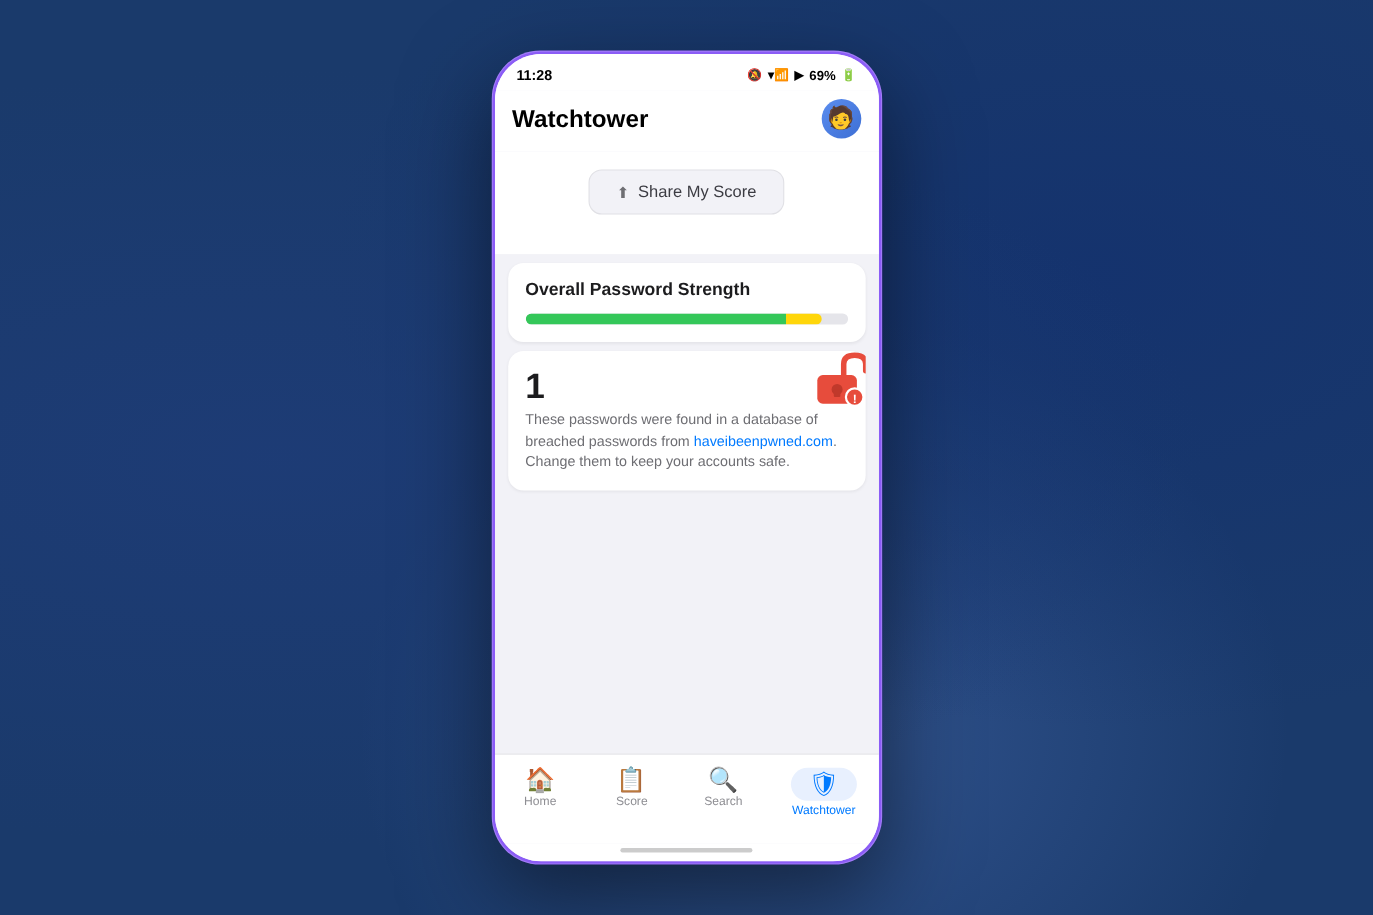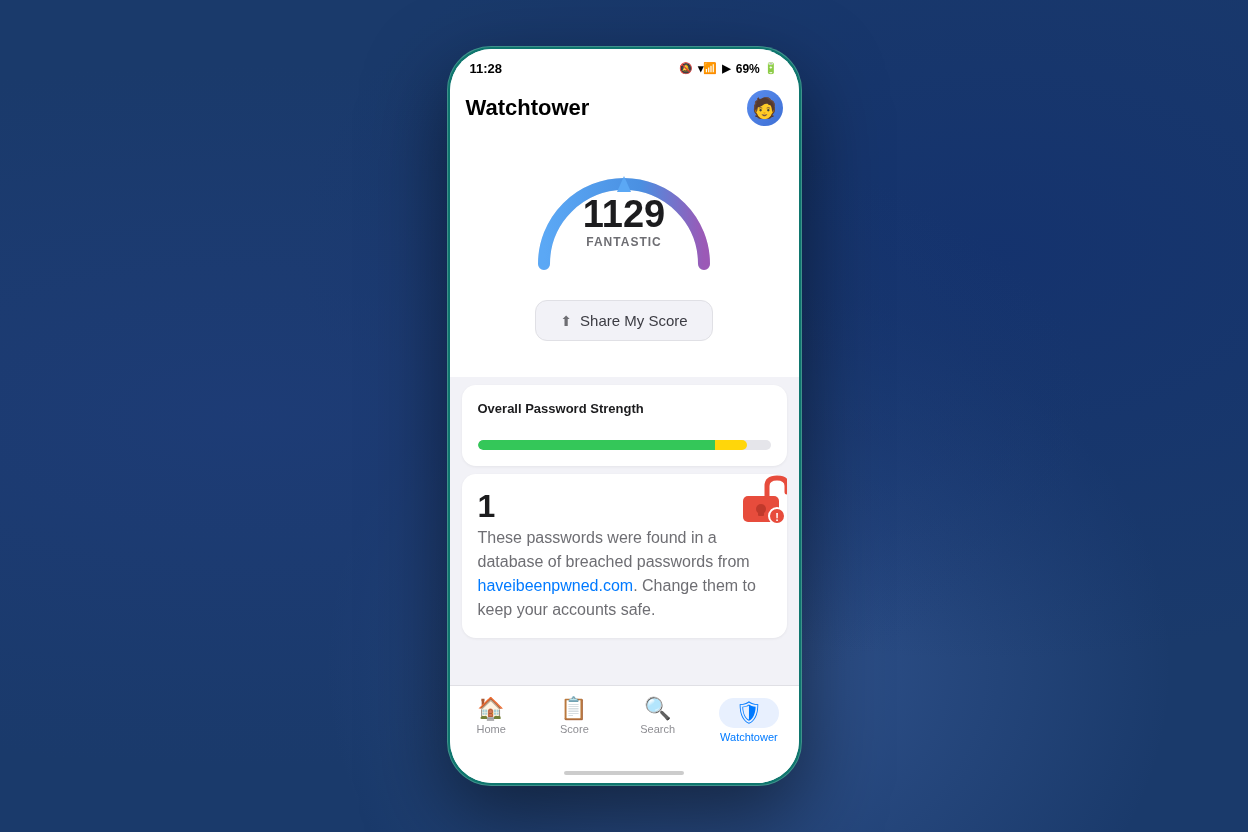--- a/index.html
+++ b/index.html
@@ -15,21 +15,21 @@
       display: flex;
       align-items: center;
       justify-content: center;
       font-family: -apple-system, BlinkMacSystemFont, 'Segoe UI', sans-serif;
       overflow: hidden;
     }
 
     .phone-shell {
       width: 355px;
       height: 740px;
-      background: #0f766e;
+      background: #8b5cf6;
       border-radius: 44px;
       padding: 3px;
       box-shadow:
         0 30px 80px rgba(0,0,0,0.5),
         inset 0 0 0 1px rgba(255,255,255,0.2);
       position: relative;
     }
 
     .phone-screen {
       width: 100%;
@@ -178,24 +178,24 @@
     
     .card {
       background: #fff;
       border-radius: 14px;
       margin: 8px 12px;
       padding: 16px;
       box-shadow: 0 1px 3px rgba(0,0,0,0.06);
     }
 
     .card-title {
-      font-size: 13px;
+      font-size: 16px;
       font-weight: 600;
       color: #1c1c1e;
-      margin-bottom: 24px;
+      margin-bottom: 12px;
     }
 
     
     .strength-bar-bg {
       height: 10px;
       background: #e5e5ea;
       border-radius: 5px;
       overflow: hidden;
     }
 
@@ -222,21 +222,21 @@
     }
 
     .vuln-title {
       font-size: 15px;
       font-weight: 600;
       color: #1c1c1e;
       margin-bottom: 8px;
     }
 
     .vuln-desc {
-      font-size: 16px;
+      font-size: 13px;
       color: #6e6e73;
       line-height: 1.5;
     }
 
     .vuln-link {
       color: #007aff;
       text-decoration: none;
     }
 
     .lock-icon {
@@ -339,41 +339,20 @@
       <span class="app-title">Watchtower</span>
       <button class="avatar-btn">
         <span class="avatar-person">🧑</span>
       </button>
     </div>
 
     <div class="scroll-content">
 
       <div class="score-section">
 
-        <div class="gauge-container">
-          <svg class="gauge-svg" viewBox="0 0 200 130" xmlns="http://www.w3.org/2000/svg">
-
-            <path d="M 20 110 A 80 80 0 1 1 180 110" fill="none" stroke="#e5e5ea" stroke-width="12" stroke-linecap="round"></path>
-
-            <defs>
-              <linearGradient id="gaugeGrad" x1="0%" y1="0%" x2="100%" y2="0%">
-                <stop offset="0%" style="stop-color:#5ba8f5;stop-opacity:1"></stop>
-                <stop offset="60%" style="stop-color:#4a90e2;stop-opacity:1"></stop>
-                <stop offset="100%" style="stop-color:#9b59b6;stop-opacity:1"></stop>
-              </linearGradient>
-            </defs>
-            <path d="M 20 110 A 80 80 0 1 1 180 110" fill="none" stroke="url(#gaugeGrad)" stroke-width="12" stroke-linecap="round" stroke-dasharray="251.2" stroke-dashoffset="0"></path>
-
-            <polygon points="100,22 93,38 107,38" fill="#5ba8f5"></polygon>
-          </svg>
-          <div class="gauge-score">
-            <div class="gauge-number">1129</div>
-            <div class="gauge-label">FANTASTIC</div>
-          </div>
-        </div>
 
         <button class="share-btn">
           <span class="share-icon">⬆</span>
           <span>Share My Score</span>
         </button>
 
       </div>
 
       <div class="card">
         <div class="card-title">Overall Password Strength</div>

